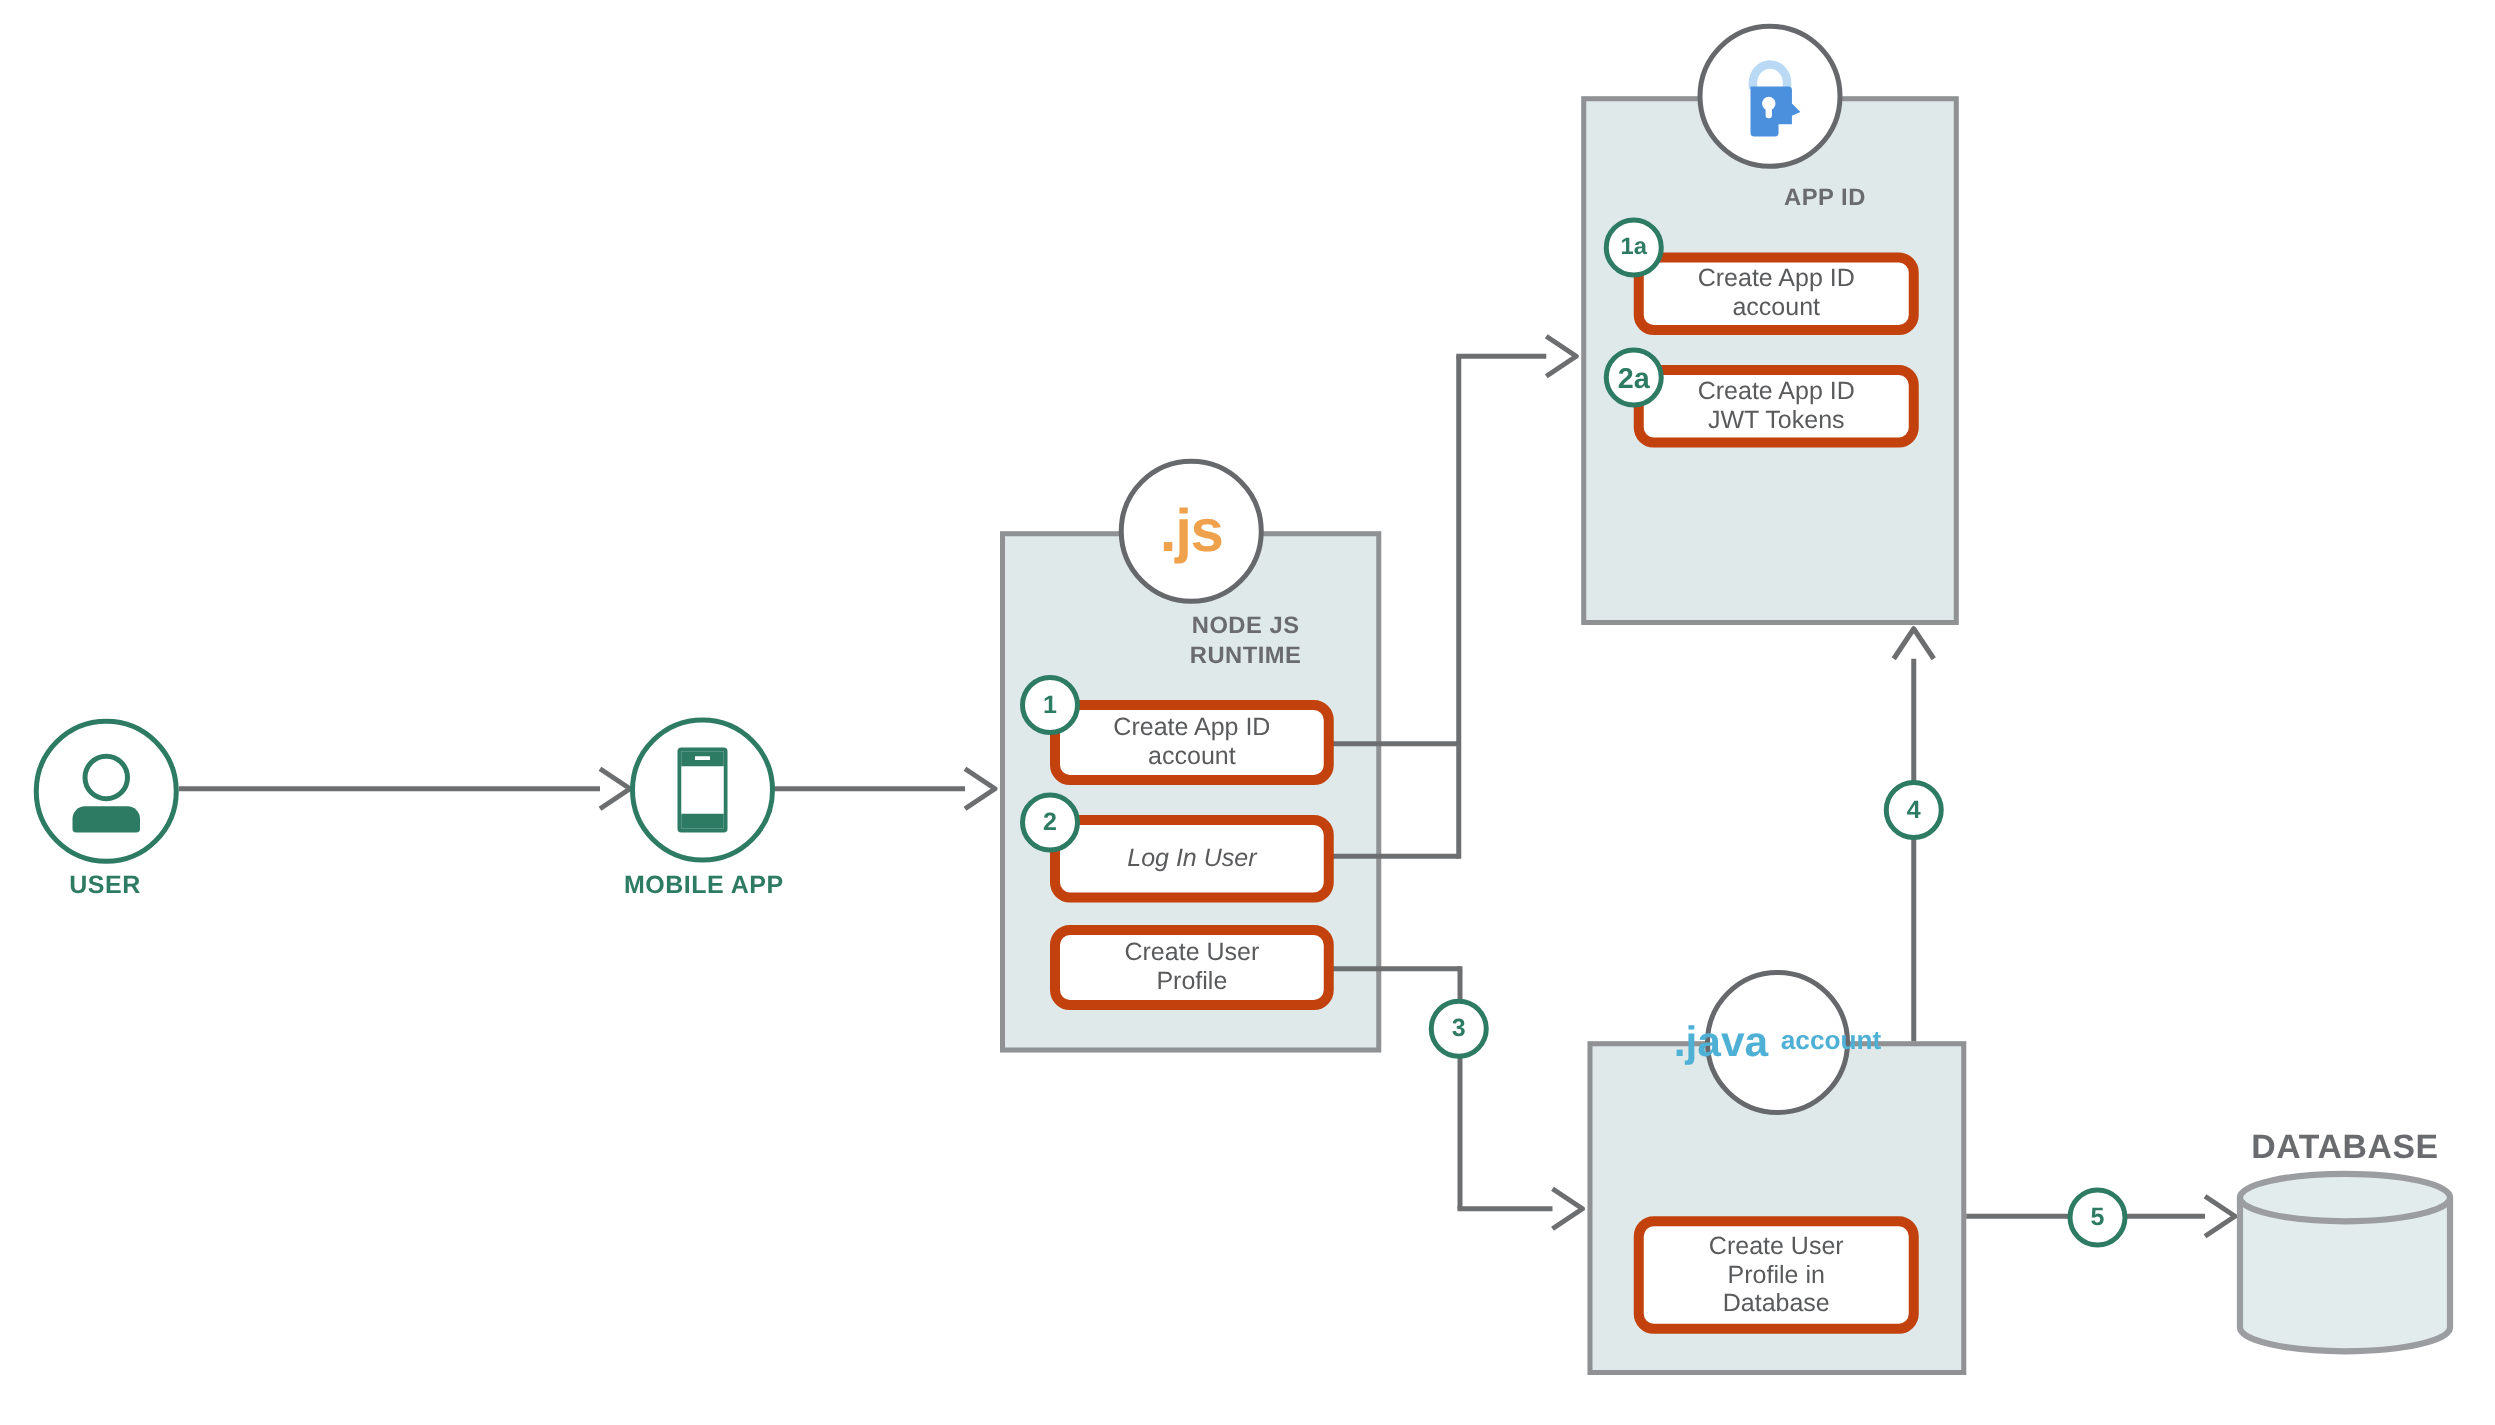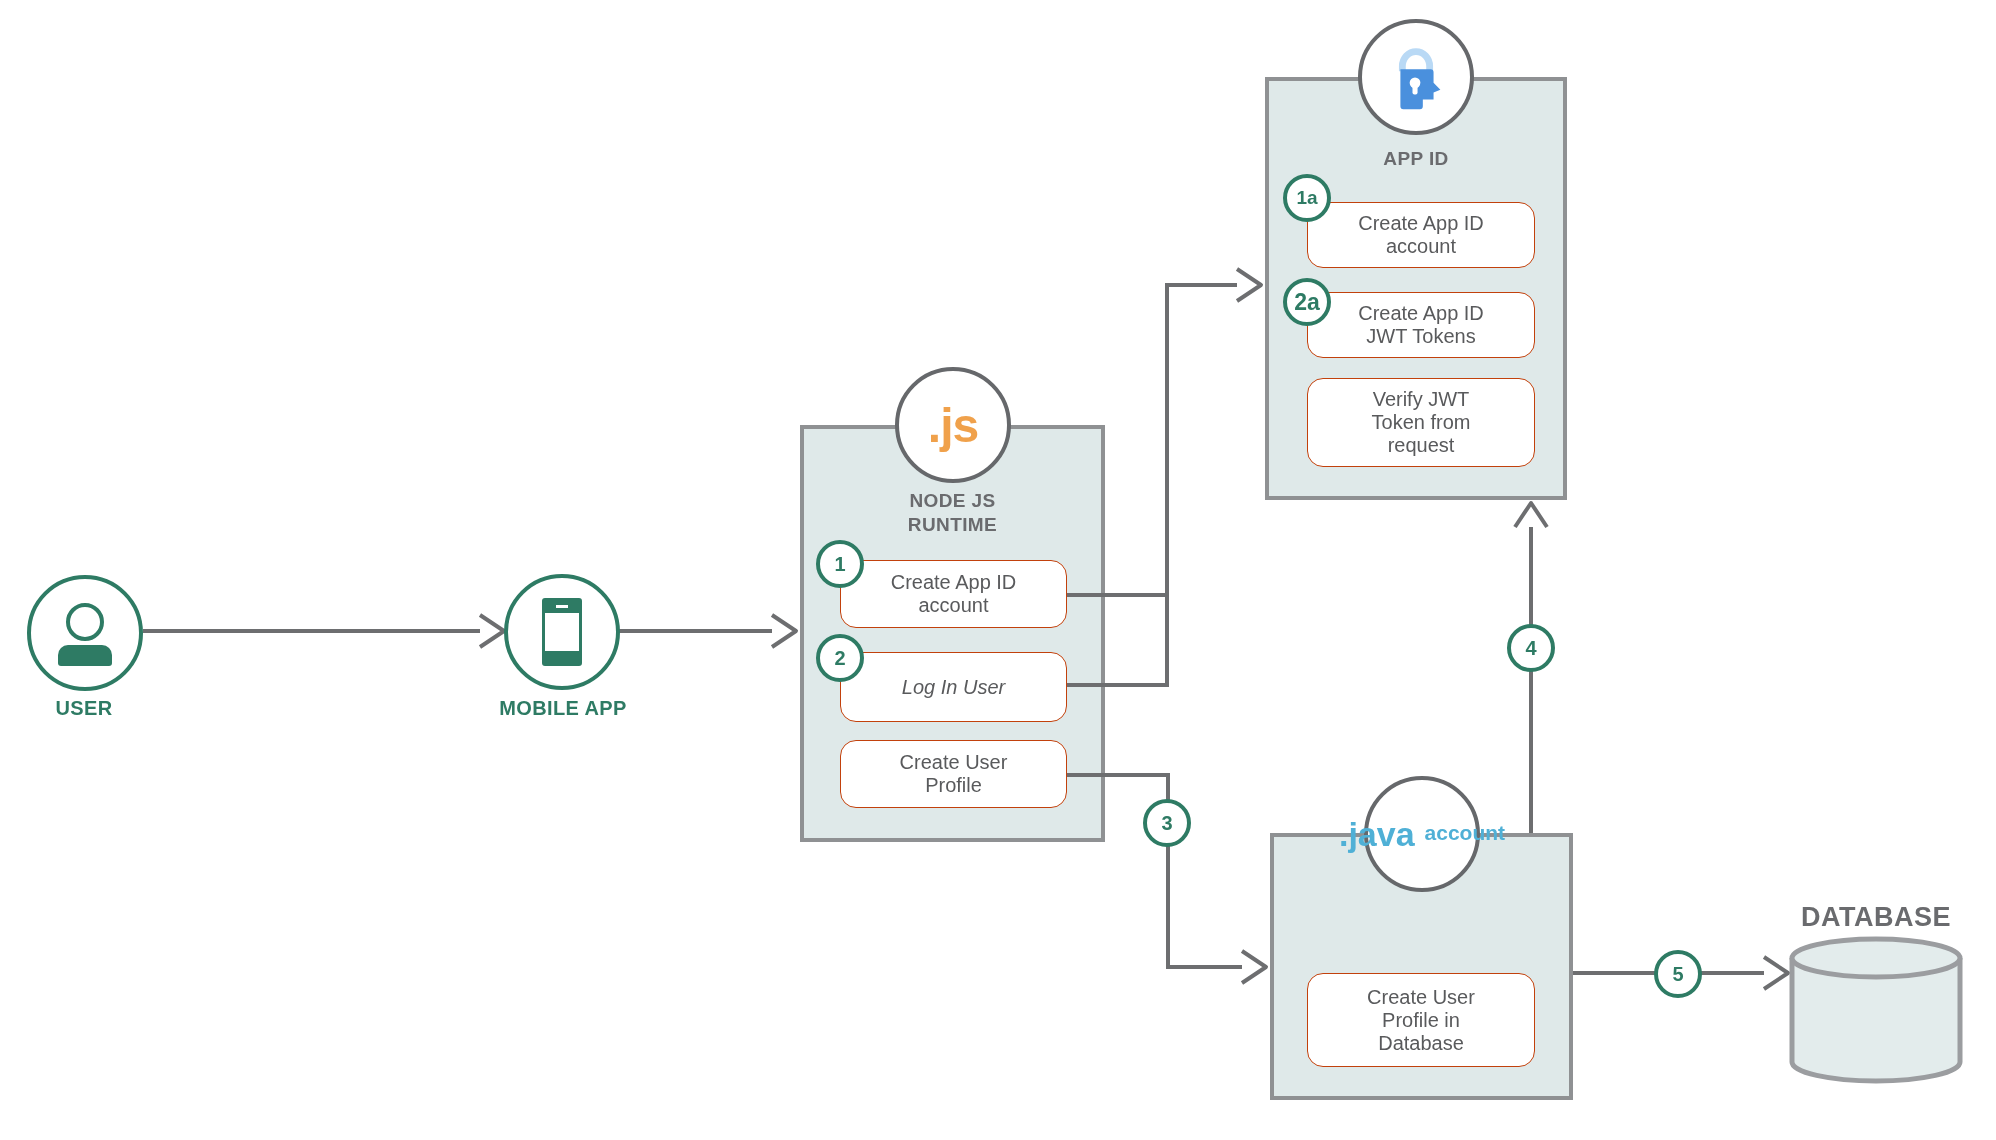--- a/index.html
+++ b/index.html
@@ -11,27 +11,27 @@
   .section{position:absolute;background:#DFE9E9;border:4px solid #8F9193;box-sizing:border-box;z-index:1;}
   
   .overlay{position:absolute;left:0;top:0;z-index:2;}
   
   .big-circle{position:absolute;width:116px;height:116px;border-radius:50%;
     background:#fff;border:4px solid #66686B;box-sizing:border-box;
     display:flex;align-items:center;justify-content:center;z-index:4;}
   .big-circle.teal{border-color:#2E7B64;}
   
   .section-title{position:absolute;color:#6A6B6E;font-weight:bold;font-size:19px;line-height:24px;
-    text-align:center;letter-spacing:.4px;z-index:3;white-space:pre-line;}
+    text-align:center;letter-spacing:.4px;z-index:3;white-space:pre-line;padding-left:44px;}
   .node-label{position:absolute;color:#2E7B64;font-weight:bold;font-size:20px;letter-spacing:.4px;
     text-align:center;z-index:3;}
   .db-label{position:absolute;color:#6A6B6E;font-weight:bold;font-size:27px;letter-spacing:.5px;
     text-align:center;z-index:3;}
   
-  .task{position:absolute;background:#fff;border:1px solid #c2410c;border-radius:16px;box-sizing:border-box;
+  .task{position:absolute;background:#fff;border:8px solid #c2410c;border-radius:16px;box-sizing:border-box;
     display:flex;align-items:center;justify-content:center;text-align:center;
     color:#595A5C;font-size:20px;line-height:23px;z-index:3;white-space:pre-line;}
   
   .badge{position:absolute;width:48px;height:48px;border-radius:50%;background:#fff;
     border:4px solid #2E7B64;box-sizing:border-box;color:#2E7B64;font-weight:bold;font-size:20px;
     display:flex;align-items:center;justify-content:center;z-index:5;}
   
   .person{display:flex;flex-direction:column;align-items:center;margin-top:2px;}
   .person .head{width:38px;height:38px;border:4px solid #2E7B64;border-radius:50%;box-sizing:border-box;}
   .person .shoulders{width:54px;height:21px;background:#2E7B64;border-radius:10px 10px 3px 3px;margin-top:4px;}
@@ -126,23 +126,20 @@
       <path d="M24 32 h31 a3 3 0 0 1 3 3 v11 l7 7 -7 3 v7 h-11 v7 a3 3 0 0 1 -3 3 h-17 a3 3 0 0 1 -3 -3 z" fill="#4A90DD"></path>
       <circle cx="39" cy="46" r="5.5" fill="#ffffff"></circle>
       <rect x="36.4" y="48" width="5.2" height="10" rx="2" fill="#ffffff"></rect>
     </svg>
   </div>
   <div class="section-title" style="left:1265px;top:147px;width:302px;">APP ID</div>
   <div class="task" style="left:1307px;top:202px;width:228px;height:66px;">Create App ID
 account</div>
   <div class="task" style="left:1307px;top:292px;width:228px;height:66px;">Create App ID
 JWT Tokens</div>
-  <div class="task" style="left:1307px;top:378px;width:228px;height:89px;">Verify JWT
-Token from
-request</div>
   <div class="badge" style="left:1283px;top:174px;font-size:19px;">1a</div>
   <div class="badge" style="left:1283px;top:278px;font-size:23px;">2a</div>
 
   <div class="big-circle" style="left:1364px;top:776px;">
     <div class="java-logo">
       <span class="l1">.java</span>
       <span class="l2">account</span>
     </div>
   </div>
   <div class="task" style="left:1307px;top:973px;width:228px;height:94px;">Create User

